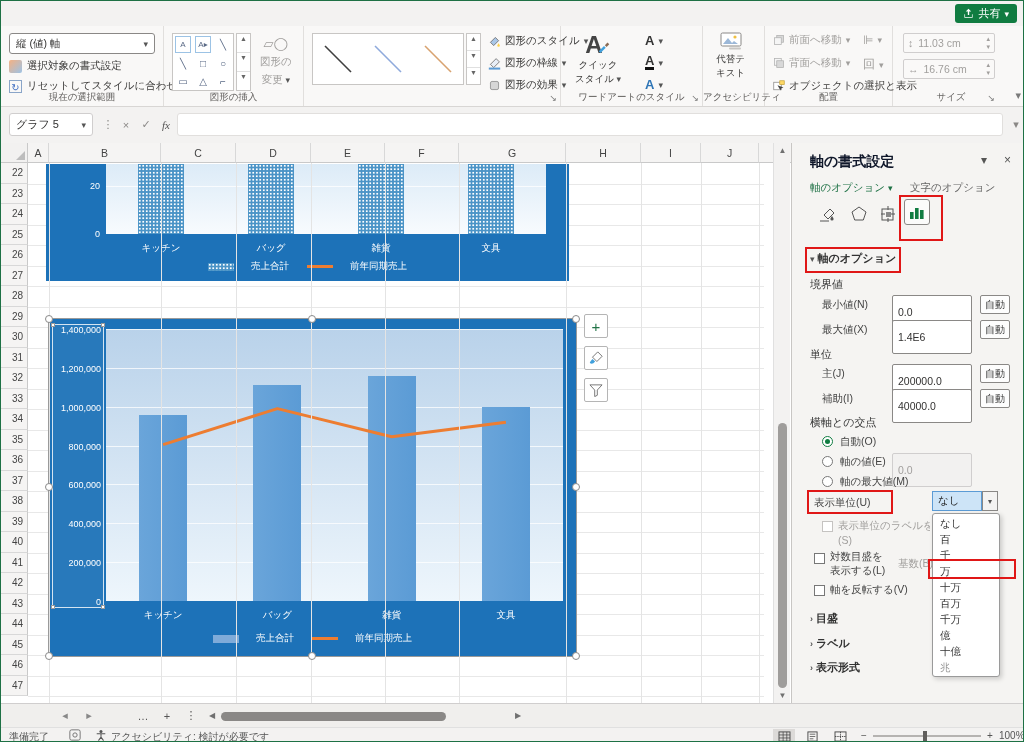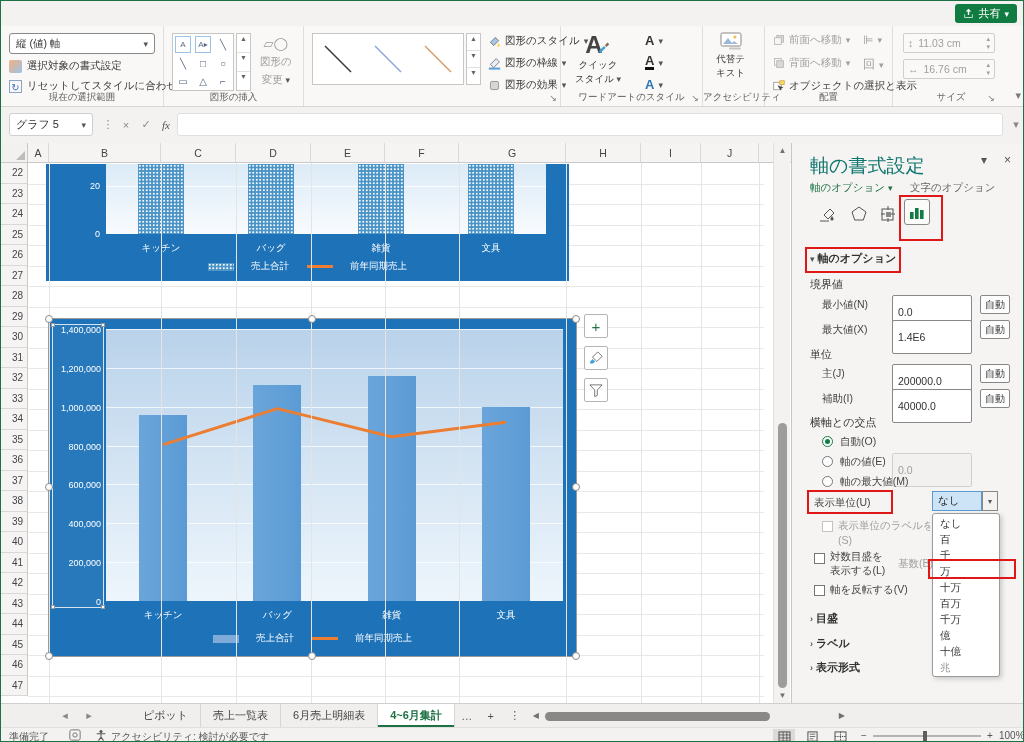--- a/index.html
+++ b/index.html
@@ -87,21 +87,21 @@
   .stab.active{background:#fff;color:#1e7145;font-weight:bold;box-shadow:inset 0 -2px 0 #1e7145;}
   .sgly{width:24px;display:flex;align-items:center;justify-content:center;color:#555;}
 
   
   .statusbar{position:absolute;left:0;top:726px;width:1024px;height:16px;background:#f3f2f1;border-top:1px solid #e0e0e0;font-size:10px;color:#555;}
   .viewic{position:absolute;top:1px;width:22px;height:14px;display:flex;align-items:center;justify-content:center;}
   .viewic.sel{background:#dcdad8;}
 
   
   .pane{position:absolute;left:790px;top:142px;width:234px;height:560px;background:#f5f4f2;border-left:1px solid #c8c6c4;font-size:11px;}
-  .pane-title{position:absolute;left:18px;top:10px;font-size:19px;font-weight:normal;color:#0f766e;}
+  .pane-title{position:absolute;left:18px;top:10px;font-size:14px;font-weight:bold;color:#0f172a;}
   .pane-x{position:absolute;top:10px;color:#555;font-size:12px;}
   .ptab{position:absolute;font-size:10.5px;}
   .ptab.on{color:#1e7145;}
   .ptab.off{color:#666;}
   .picon{position:absolute;width:26px;height:26px;display:flex;align-items:center;justify-content:center;}
   .picon.sel{border:1px solid #8a8886;border-radius:3px;background:#fbfbfa;}
   .psec{position:absolute;font-weight:bold;color:#333;font-size:11px;}
   .psub{position:absolute;color:#333;font-size:11px;}
   .plab{position:absolute;color:#444;font-size:10.5px;}
   .pfield{position:absolute;width:80px;height:19px;background:#fff;border:1px solid #8a8886;border-radius:2px;font-size:10.5px;
@@ -627,26 +627,20 @@
         <div class="dditem">十億</div>
         <div class="dditem muted">兆</div>
       </div>
   </div>
 
   <div class="sheetbar">
     <div style="width:52px;"></div>
     <div class="snav">◂</div>
     <div class="snav">▸</div>
     <div style="width:30px;"></div>
-    <div id="sheet-tabs" style="display:flex;">
-        <div class="stab">ピボット</div>
-        <div class="stab">売上一覧表</div>
-        <div class="stab">6月売上明細表</div>
-        <div class="stab active">4~6月集計</div>
-      </div>
     <div class="sgly">…</div>
     <div class="sgly">+</div>
     <div class="sgly">⋮</div>
     <div style="position:relative;width:330px;">
       <span class="sarrow" style="left:4px;top:7px;width:10px;">◀</span>
       <div class="hscroll-thumb" style="left:18px;width:225px;"></div>
       <span class="sarrow" style="left:310px;top:7px;width:10px;">▶</span>
     </div>
   </div>
 

